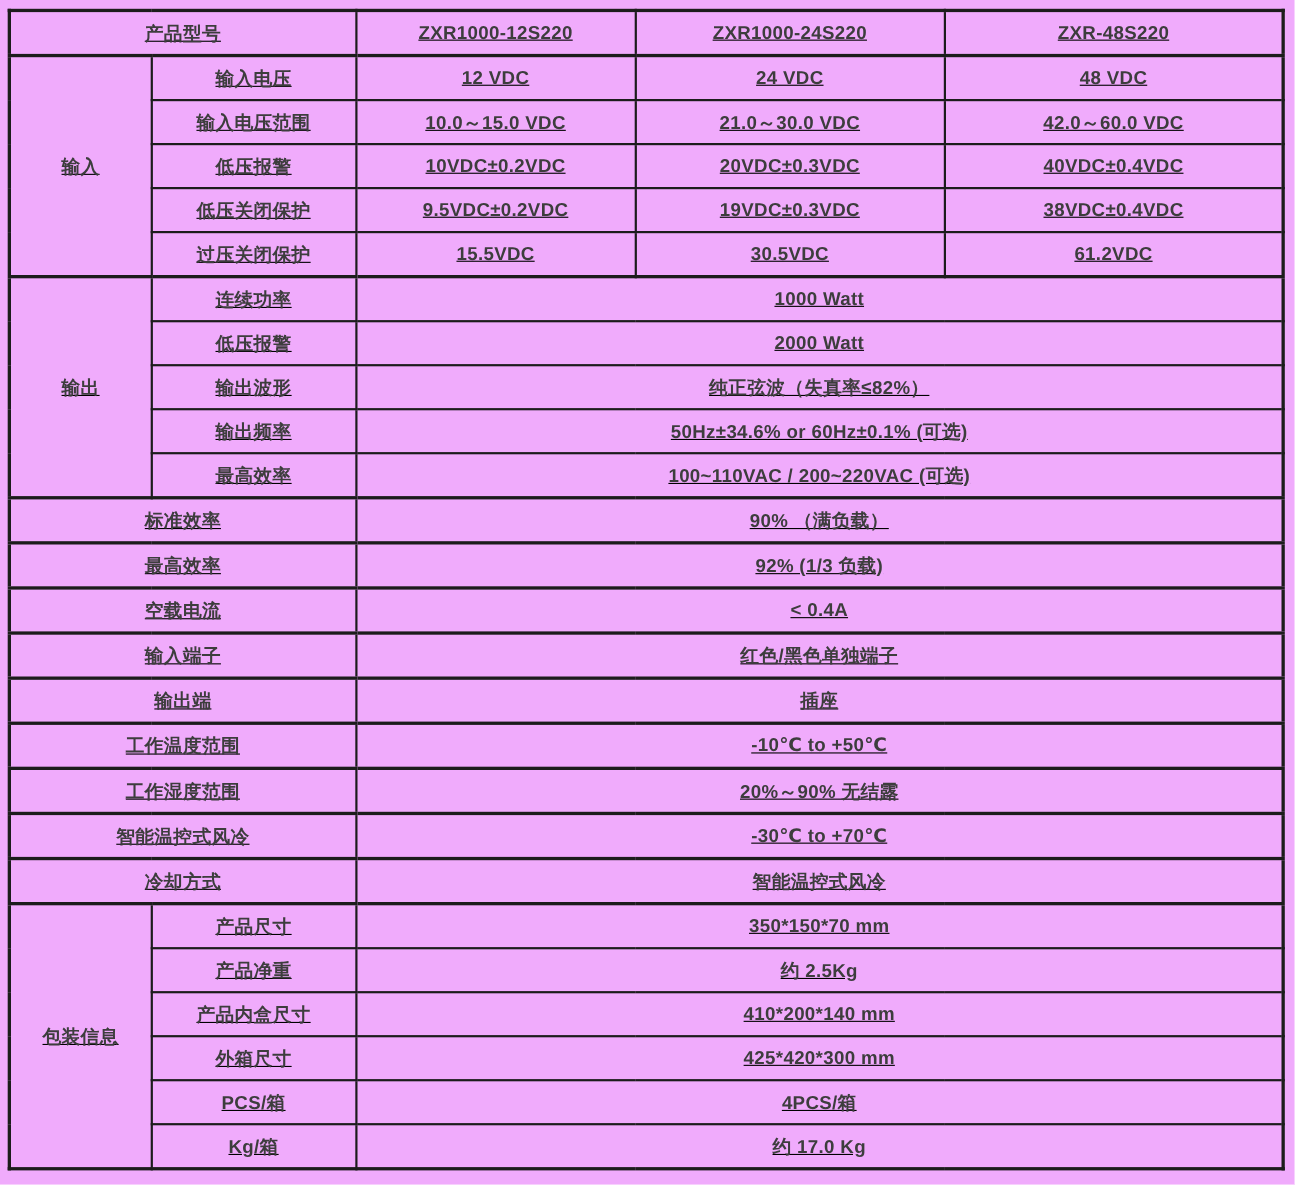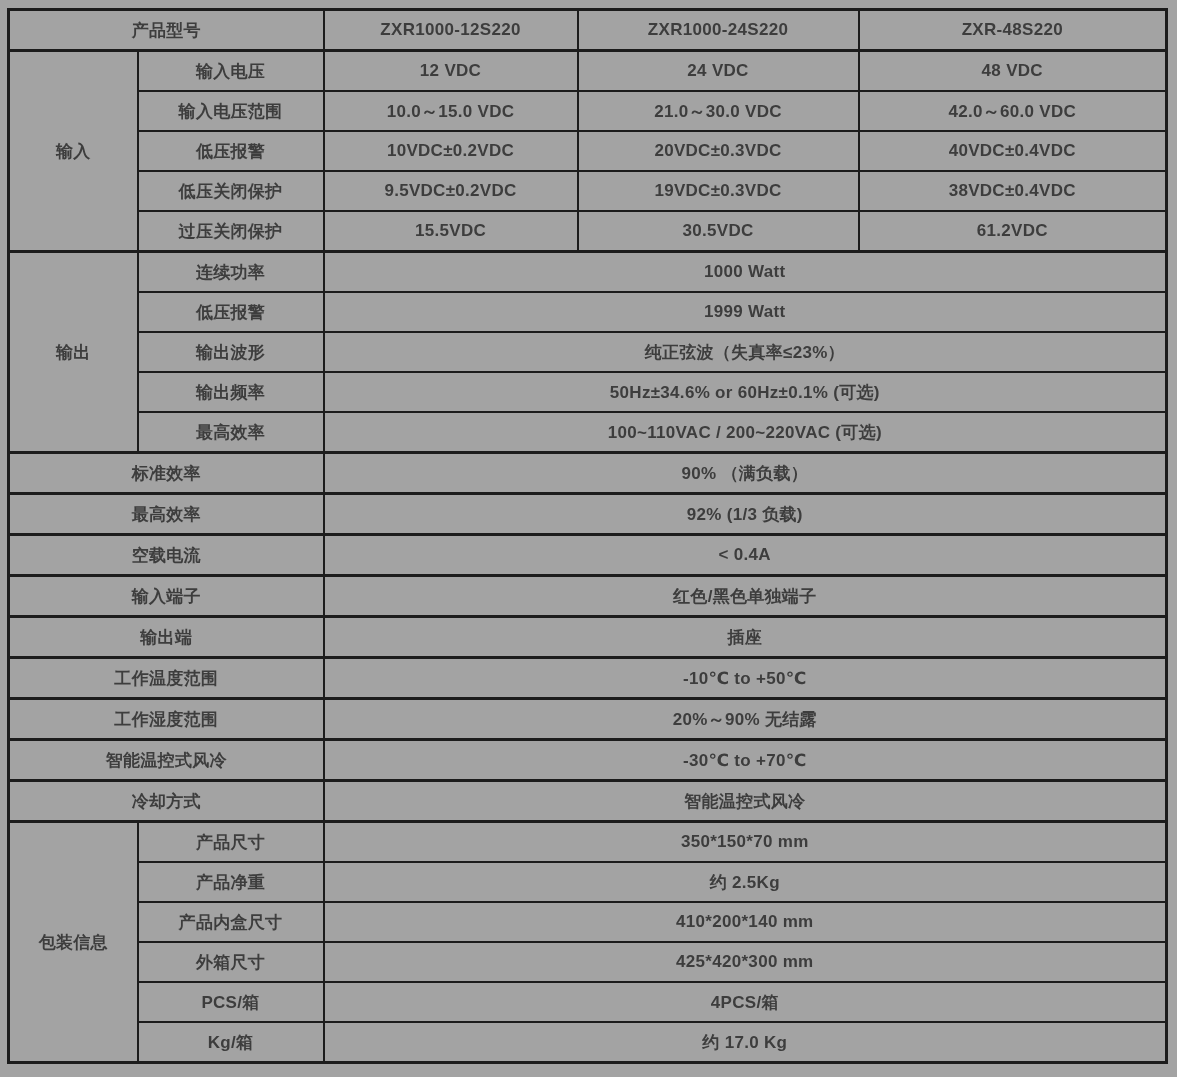--- a/index.html
+++ b/index.html
@@ -4,24 +4,25 @@
 <style>
   html, body {
     margin: 0;
     padding: 0;
     background: #ffffff;
   }
   .page {
     position: relative;
     width: 1177px;
     height: 1077px;
-    background: #a3a3a3;
+    background: #f0abfc;
     box-sizing: border-box;
     padding: 8px 7px;
     font-family: "Liberation Sans", "DejaVu Sans", sans-serif;
+    text-decoration: underline;
   }
   table.spec-table {
     border-collapse: collapse;
     table-layout: fixed;
     width: 1158px;
     border: 3px solid #1c1c1c;
   }
   table.spec-table td {
     border: 2px solid #1c1c1c;
     height: 38px;
@@ -98,25 +99,25 @@
         <td>61.2VDC</td>
       </tr>
 
       <tr class="sec">
         <td rowspan="5">输出</td>
         <td>连续功率</td>
         <td colspan="3">1000 Watt</td>
       </tr>
       <tr>
         <td>低压报警</td>
-        <td colspan="3">1999 Watt</td>
+        <td colspan="3">2000 Watt</td>
       </tr>
       <tr>
         <td>输出波形</td>
-        <td colspan="3">纯正弦波（失真率≤23%）</td>
+        <td colspan="3">纯正弦波（失真率≤82%）</td>
       </tr>
       <tr>
         <td>输出频率</td>
         <td colspan="3">50Hz±34.6% or 60Hz±0.1% (可选)</td>
       </tr>
       <tr>
         <td>最高效率</td>
         <td colspan="3">100~110VAC / 200~220VAC (可选)</td>
       </tr>
 

